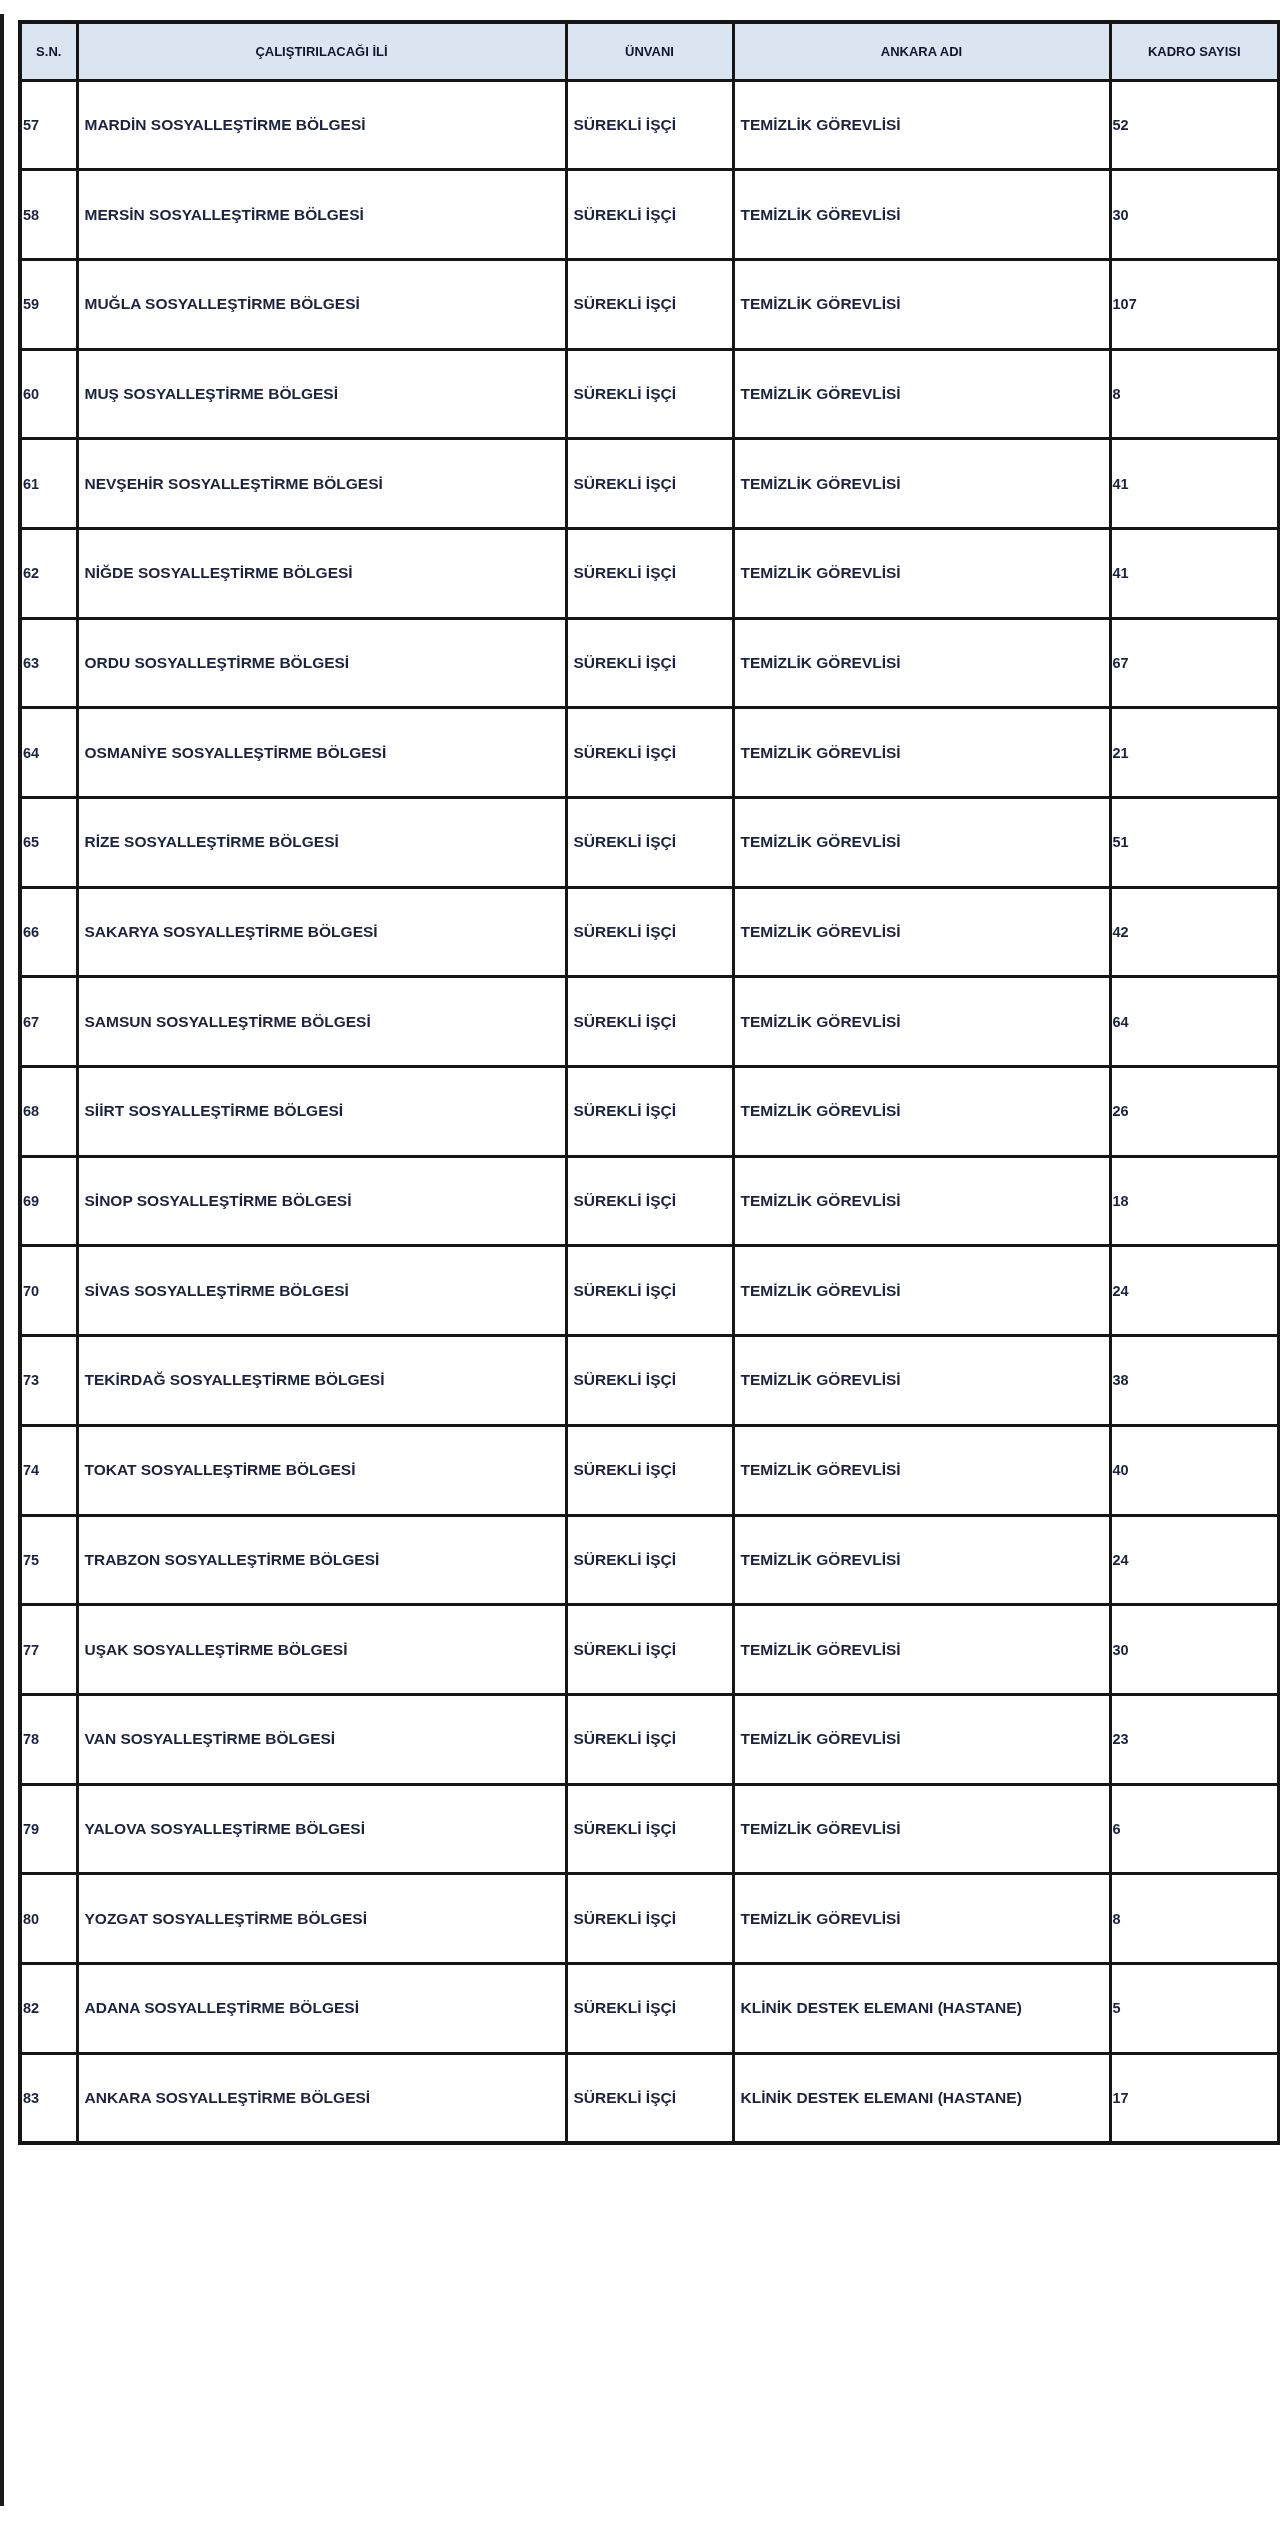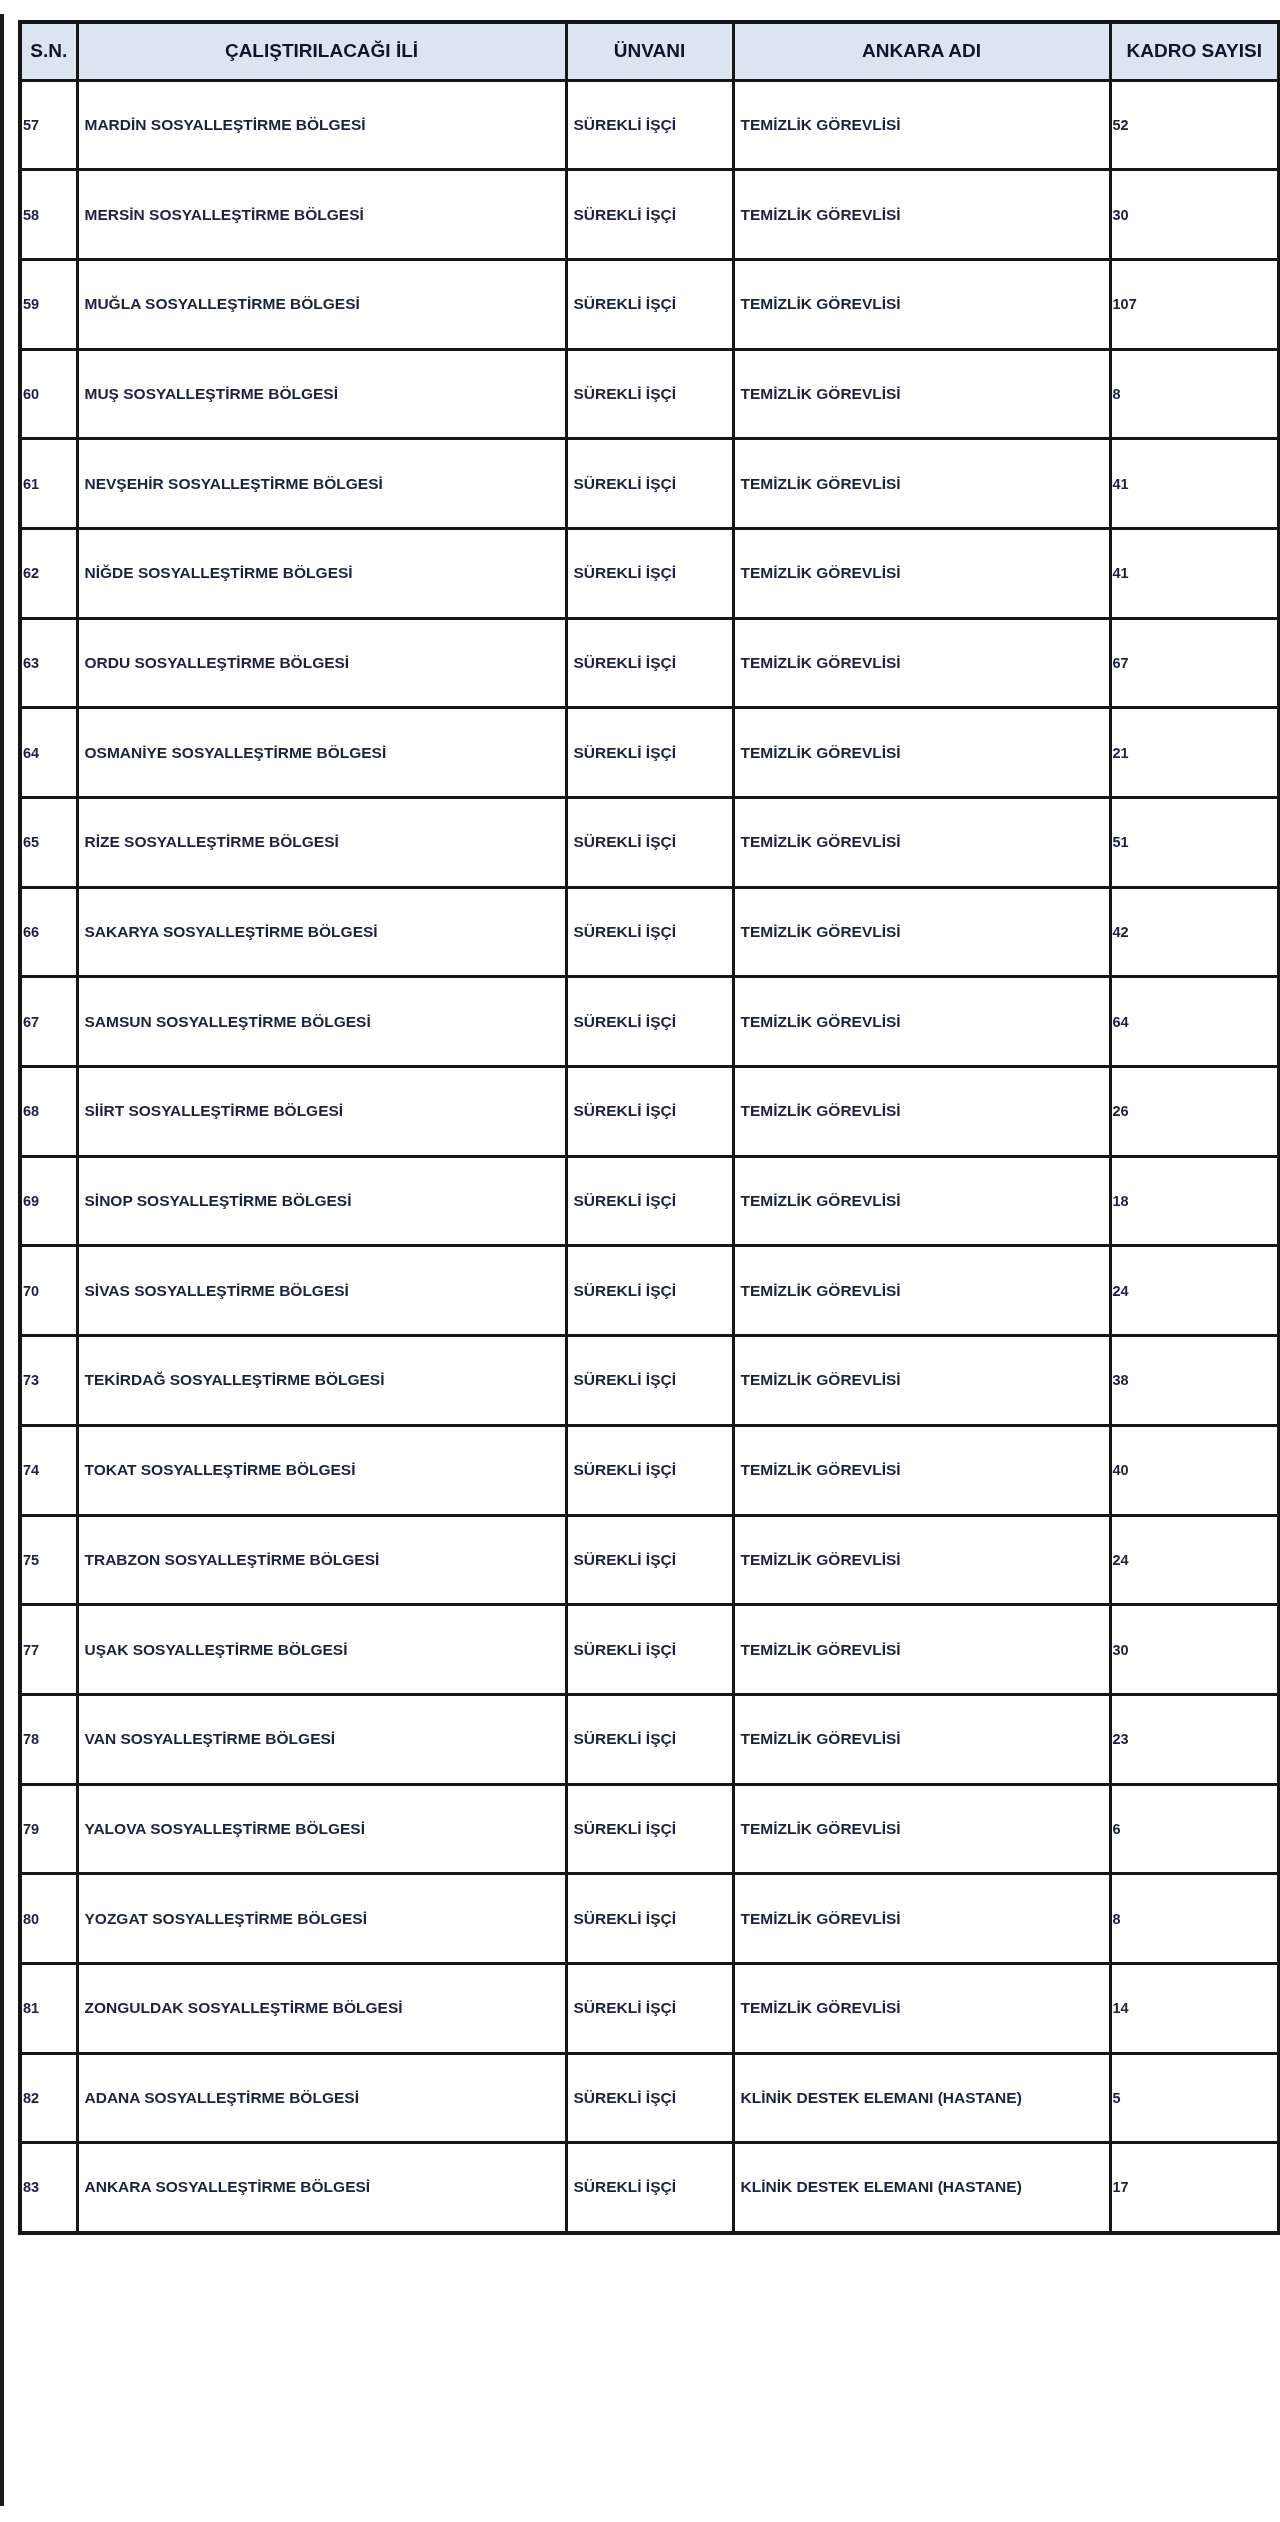--- a/index.html
+++ b/index.html
@@ -42,21 +42,21 @@
   table.kadro thead tr {
     height: 58px;
   }
   table.kadro tbody tr {
     height: 89.7px;
   }
   th {
     background: #dbe5f1;
     color: #10142c;
     font-weight: bold;
-    font-size: 19px;
+    font-size: 13px;
     text-align: center;
     vertical-align: middle;
   }
   td {
     color: #1b2240;
     font-weight: bold;
     font-size: 15.5px;
     vertical-align: middle;
     background: #ffffff;
   }
@@ -234,27 +234,20 @@
           <td class="c-kadro">6</td>
         </tr>
         <tr>
           <td class="c-sn">80</td>
           <td class="c-il">YOZGAT SOSYALLEŞTİRME BÖLGESİ</td>
           <td class="c-unvan">SÜREKLİ İŞÇİ</td>
           <td class="c-meslek">TEMİZLİK GÖREVLİSİ</td>
           <td class="c-kadro">8</td>
         </tr>
         <tr>
-          <td class="c-sn">81</td>
-          <td class="c-il">ZONGULDAK SOSYALLEŞTİRME BÖLGESİ</td>
-          <td class="c-unvan">SÜREKLİ İŞÇİ</td>
-          <td class="c-meslek">TEMİZLİK GÖREVLİSİ</td>
-          <td class="c-kadro">14</td>
-        </tr>
-        <tr>
           <td class="c-sn">82</td>
           <td class="c-il">ADANA SOSYALLEŞTİRME BÖLGESİ</td>
           <td class="c-unvan">SÜREKLİ İŞÇİ</td>
           <td class="c-meslek">KLİNİK DESTEK ELEMANI (HASTANE)</td>
           <td class="c-kadro">5</td>
         </tr>
         <tr>
           <td class="c-sn">83</td>
           <td class="c-il">ANKARA SOSYALLEŞTİRME BÖLGESİ</td>
           <td class="c-unvan">SÜREKLİ İŞÇİ</td>

